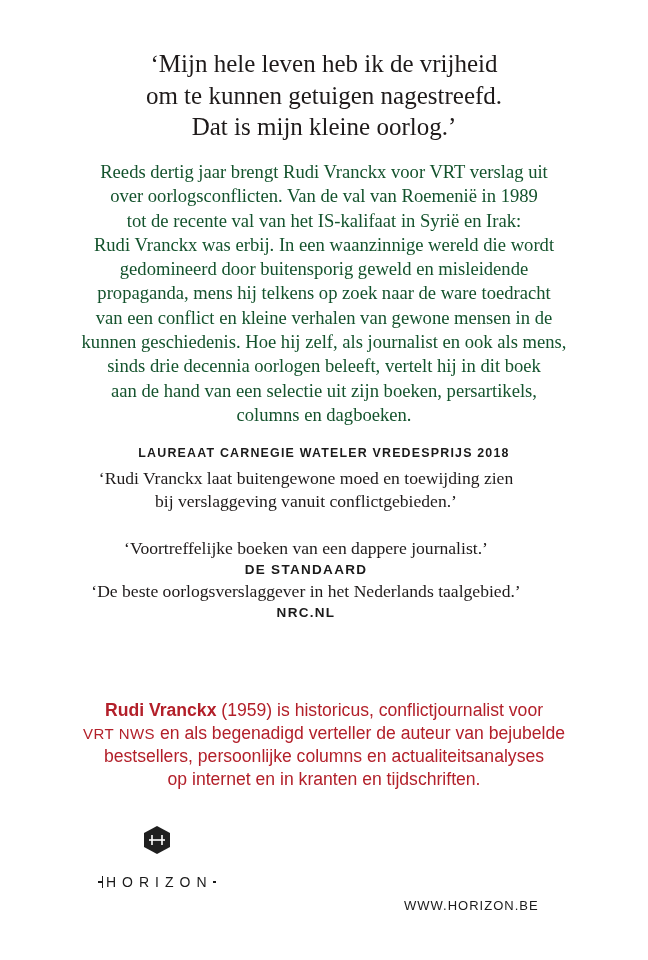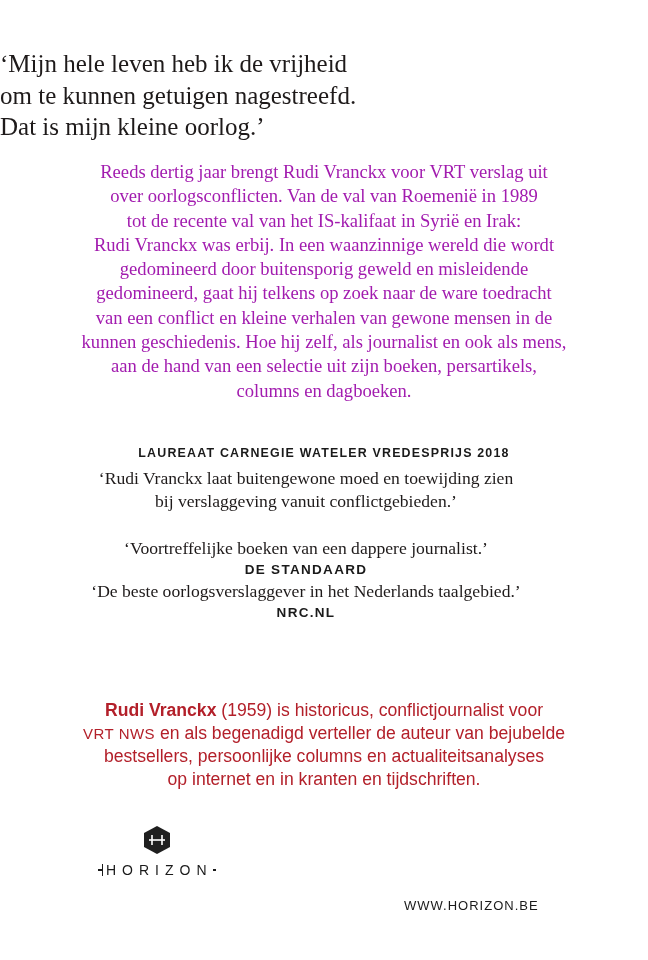--- a/index.html
+++ b/index.html
@@ -1,34 +1,34 @@
 <!DOCTYPE html>
 <html><head>
 <meta charset="utf-8">
 <style>
   html, body { margin: 0; padding: 0; background: #ffffff; }
   body { width: 648px; height: 960px; position: relative; overflow: hidden; font-family: "DejaVu Serif", "Liberation Serif", serif; }
   .page { position: absolute; inset: 0; }
-  .epigraph { position: absolute; top: 48px; left: 0; width: 648px; color: #1e1a1a; font-family: "Liberation Serif", serif; font-size: 25px; line-height: 31.5px; }
+  .epigraph { position: absolute; top: 48px; left: 0; width: 648px; text-align: center; color: #1e1a1a; font-family: "Liberation Serif", serif; font-size: 25px; line-height: 31.5px; }
   .epigraph div { white-space: nowrap; }
-  .blurb { position: absolute; top: 160px; left: 0; width: 648px; text-align: center; color: #a21caf; font-family: "Liberation Serif", serif; font-size: 18.6px; line-height: 24.3px; }
+  .blurb { position: absolute; top: 160px; left: 0; width: 648px; text-align: center; color: #14532d; font-family: "Liberation Serif", serif; font-size: 18.6px; line-height: 24.3px; }
   .blurb div, .bio div, .quote-line { white-space: nowrap; }
   .award { position: absolute; top: 445px; left: 0; width: 648px; text-align: center; font-family: "Liberation Sans", sans-serif; font-weight: bold; font-size: 13.5px; letter-spacing: 1.3px; color: #1a1a1a; transform: scaleX(0.92); }
   .quote-block { position: absolute; left: 0; width: 612px; text-align: center; color: #1e1a1a; font-family: "Liberation Serif", serif; font-size: 17.6px; line-height: 22.5px; }
   .source { font-family: "Liberation Sans", sans-serif; font-weight: bold; font-size: 13.5px; letter-spacing: 1.3px; color: #1a1a1a; line-height: 20px; }
   .q1 { top: 467px; }
   .q2 { top: 537px; }
   .q3 { top: 580px; }
   .q4 { top: 624px; }
   .bio { position: absolute; top: 699px; left: 0; width: 648px; text-align: center; color: #b3202a; font-family: Liberation Sans, sans-serif; font-size: 17.6px; line-height: 22.6px; }
   .bio .name { font-weight: bold; }
   .bio .smallcaps { font-size: 15px; letter-spacing: 0.5px; }
   .logo { position: absolute; top: 826px; left: 98px; width: 118px; text-align: center; }
   .hex { width: 26px; height: 28px; margin: 0 auto; display: block; }
-  .logo-word { display: flex; align-items: center; justify-content: center; margin-top: 8px; font-family: "Liberation Sans", sans-serif; font-size: 14px; letter-spacing: 6px; color: #1a1a1a; }
+  .logo-word { display: flex; align-items: center; justify-content: center; margin-top: 20px; font-family: "Liberation Sans", sans-serif; font-size: 14px; letter-spacing: 6px; color: #1a1a1a; }
   .logo-word .bar { display: inline-block; width: 12px; height: 1.5px; background: #1a1a1a; }
   .logo-word .tick { display: inline-block; width: 1.5px; height: 12px; background: #1a1a1a; margin-right: 4px; }
   .website { position: absolute; top: 863px; left: 404px; font-family: "Liberation Sans", sans-serif; font-size: 13px; letter-spacing: 1px; color: #1a1a1a; margin-top: 35px; }
 </style>
 </head>
 <body>
 
 <div class="page">
 
   <div class="epigraph">
@@ -36,23 +36,24 @@
     <div>om te kunnen getuigen nagestreefd.</div>
     <div>Dat is mijn kleine oorlog.’</div>
   </div>
 
   <div class="blurb">
     <div>Reeds dertig jaar brengt Rudi Vranckx voor VRT verslag uit</div>
     <div>over oorlogsconflicten. Van de val van Roemenië in 1989</div>
     <div>tot de recente val van het IS-kalifaat in Syrië en Irak:</div>
     <div>Rudi Vranckx was erbij. In een waanzinnige wereld die wordt</div>
     <div>gedomineerd door buitensporig geweld en misleidende</div>
-    <div>gedomineerd, gaat hij telkens op zoek naar de ware toedracht</div>
+    <div>propaganda, mens hij telkens op zoek naar de ware toedracht</div>
     <div>van een conflict en kleine verhalen van gewone mensen in de</div>
     <div>kunnen geschiedenis. Hoe hij zelf, als journalist en ook als mens,</div>
+    <div>sinds drie decennia oorlogen beleeft, vertelt hij in dit boek</div>
     <div>aan de hand van een selectie uit zijn boeken, persartikels,</div>
     <div>columns en dagboeken.</div>
   </div>
 
   <div class="award">LAUREAAT CARNEGIE WATELER VREDESPRIJS 2018</div>
 
   <div class="quote-block q1">
     <div class="quote-line">‘Rudi Vranckx laat buitengewone moed en toewijding zien</div>
     <div class="quote-line">bij verslaggeving vanuit conflictgebieden.’</div>
   </div>

